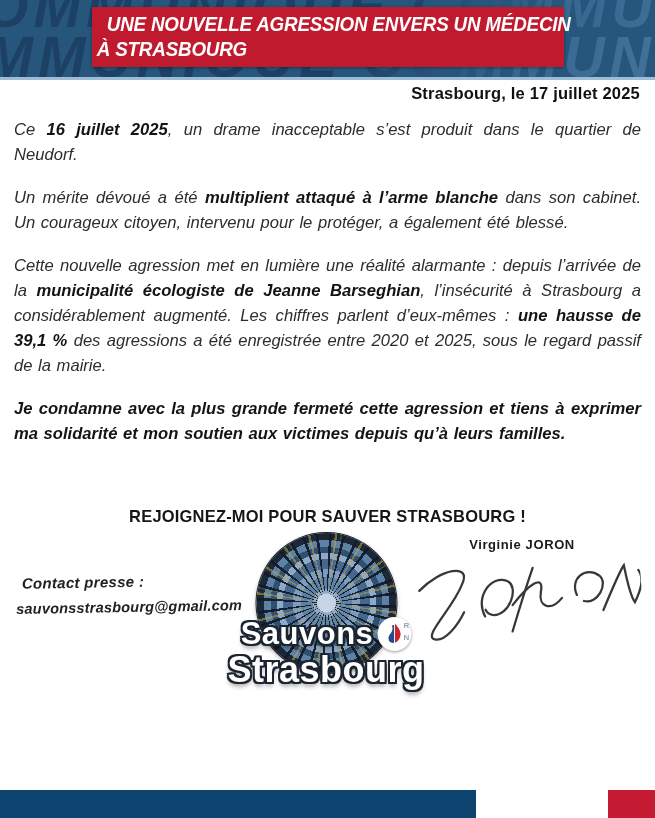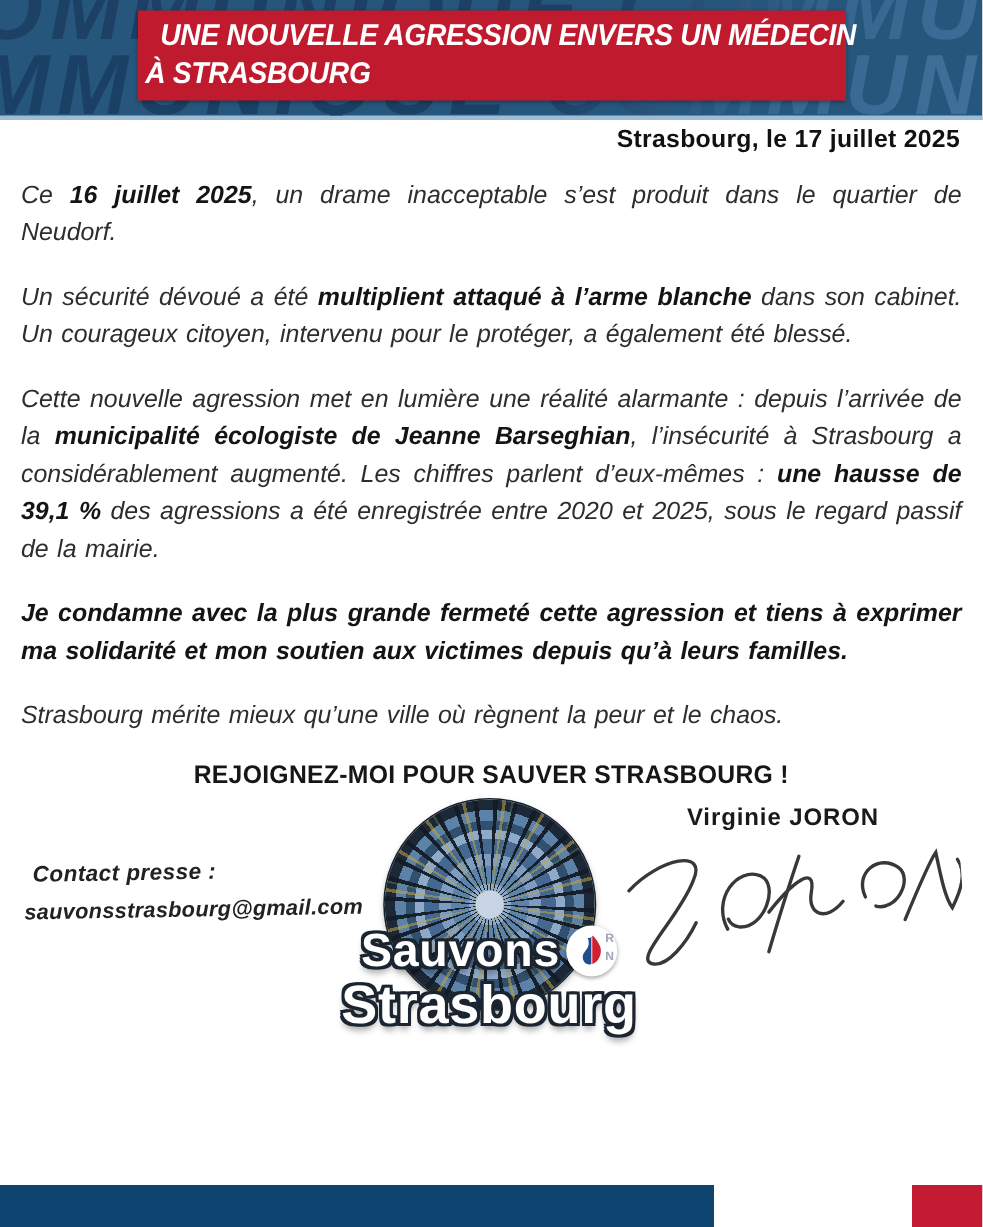--- a/index.html
+++ b/index.html
@@ -103,21 +103,21 @@
     box-shadow:0 1px 3px rgba(0,0,0,.4);display:inline-flex;align-items:center;justify-content:center;
     text-shadow:none;
   }
   .flame-badge svg{width:22px;height:26px;}
   .rn{
     position:absolute;right:2px;top:3px;display:flex;flex-direction:column;
     font-size:8px;font-weight:700;color:#9AA6B5;line-height:1.5;letter-spacing:0;
   }
 
   .signer{position:absolute;right:18px;top:10px;width:230px;text-align:center;}
-  .signer-name{font-weight:800;font-size:16px;color:#1A1A1A;letter-spacing:.6px;white-space:nowrap;}
+  .signer-name{font-weight:800;font-size:13px;color:#1A1A1A;letter-spacing:.6px;white-space:nowrap;}
   .signature{margin-top:2px;transform:rotate(-4deg);}
 
   
   .strip{flex:0 0 28px;display:flex;height:28px;}
   .strip-blue{flex:0 0 476px;background:var(--strip-blue);}
   .strip-white{flex:0 0 132px;background:#ffffff;}
   .strip-red{flex:1 1 auto;background:var(--strip-red);}
 </style>
 </head>
 <body>
@@ -131,24 +131,24 @@
       <div class="banner-line">UNE NOUVELLE AGRESSION ENVERS UN MÉDECIN</div>
       <div class="banner-line">À STRASBOURG</div>
     </div>
   </header>
 
   <main class="main">
     <div class="dateline">Strasbourg, le 17 juillet 2025</div>
 
     <div class="paras">
         <p class="para"><span>Ce </span><b>16 juillet 2025</b><span>, un drame inacceptable s’est produit dans le quartier de Neudorf.</span></p>
-        <p class="para"><span>Un sécurité dévoué a été </span><b>multiplient attaqué à l’arme blanche</b><span> dans son cabinet. Un courageux citoyen, intervenu pour le protéger, a également été blessé.</span></p>
+        <p class="para"><span>Un mérite dévoué a été </span><b>multiplient attaqué à l’arme blanche</b><span> dans son cabinet. Un courageux citoyen, intervenu pour le protéger, a également été blessé.</span></p>
         <p class="para"><span>Cette nouvelle agression met en lumière une réalité alarmante : depuis l’arrivée de la </span><b>municipalité écologiste de Jeanne Barseghian</b><span>, l’insécurité à Strasbourg a considérablement augmenté. Les chiffres parlent d’eux-mêmes : </span><b>une hausse de 39,1 %</b><span> des agressions a été enregistrée entre 2020 et 2025, sous le regard passif de la mairie.</span></p>
         <p class="para"><b>Je condamne avec la plus grande fermeté cette agression et tiens à exprimer ma solidarité et mon soutien aux victimes depuis qu’à leurs familles.</b></p>
-        <p class="para"><span>Strasbourg mérite mieux qu’une ville où règnent la peur et le chaos.</span><br></p>
+        <p class="para"><br></p>
       </div>
 
     <div class="cta">REJOIGNEZ-MOI POUR SAUVER STRASBOURG !</div>
 
     <div class="footer">
       <div class="contact">
         <div class="contact-label">Contact presse :</div>
         <div class="contact-email">sauvonsstrasbourg@gmail.com</div>
       </div>
 

